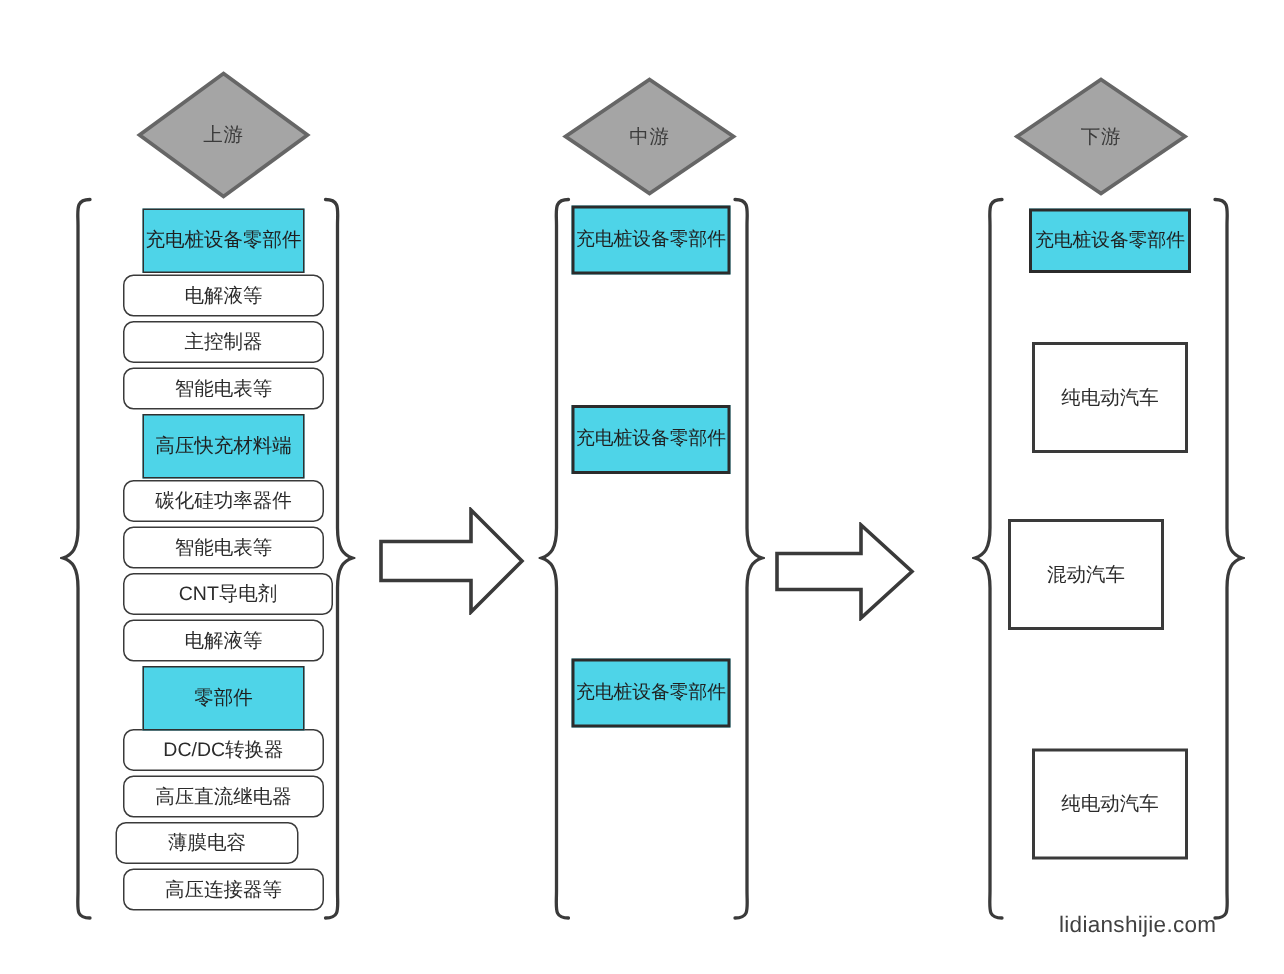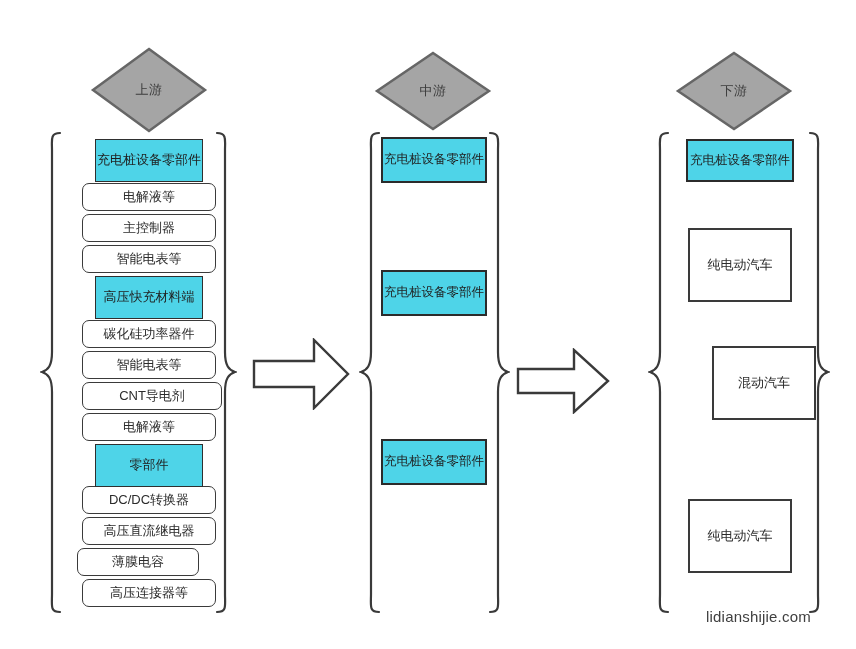--- a/index.html
+++ b/index.html
@@ -189,18 +189,18 @@
     </svg>
   </div>
   <div class="brace" style="left:808px; top:130px;">
     <svg width="22" height="485" viewBox="0 0 22 485">
       <path d="M2 3 C12 3 10 10 10 20 L10 222 C10 236 14 240 20 242 C14 244 10 248 10 262 L10 464 C10 476 12 482 2 482" fill="none" stroke="#3a3a3a" stroke-width="2.2" stroke-linecap="round"></path>
     </svg>
   </div>
 
   <div class="box cyan-sharp" style="left:686px; top:139px; width:108px; height:43px;">充电桩设备零部件</div>
   <div class="box plain" style="left:688px; top:228px; width:104px; height:74px;">纯电动汽车</div>
-  <div class="box plain" style="left:712px; top:346px; width:104px; height:74px;">混动汽车</div>
+  <div class="box plain" style="left:672px; top:346px; width:104px; height:74px;">混动汽车</div>
   <div class="box plain" style="left:688px; top:499px; width:104px; height:74px;">纯电动汽车</div>
 
   <div class="watermark" style="left:706px; top:608px;">lidianshijie.com</div>
 
 </div>
 
 </body></html>

